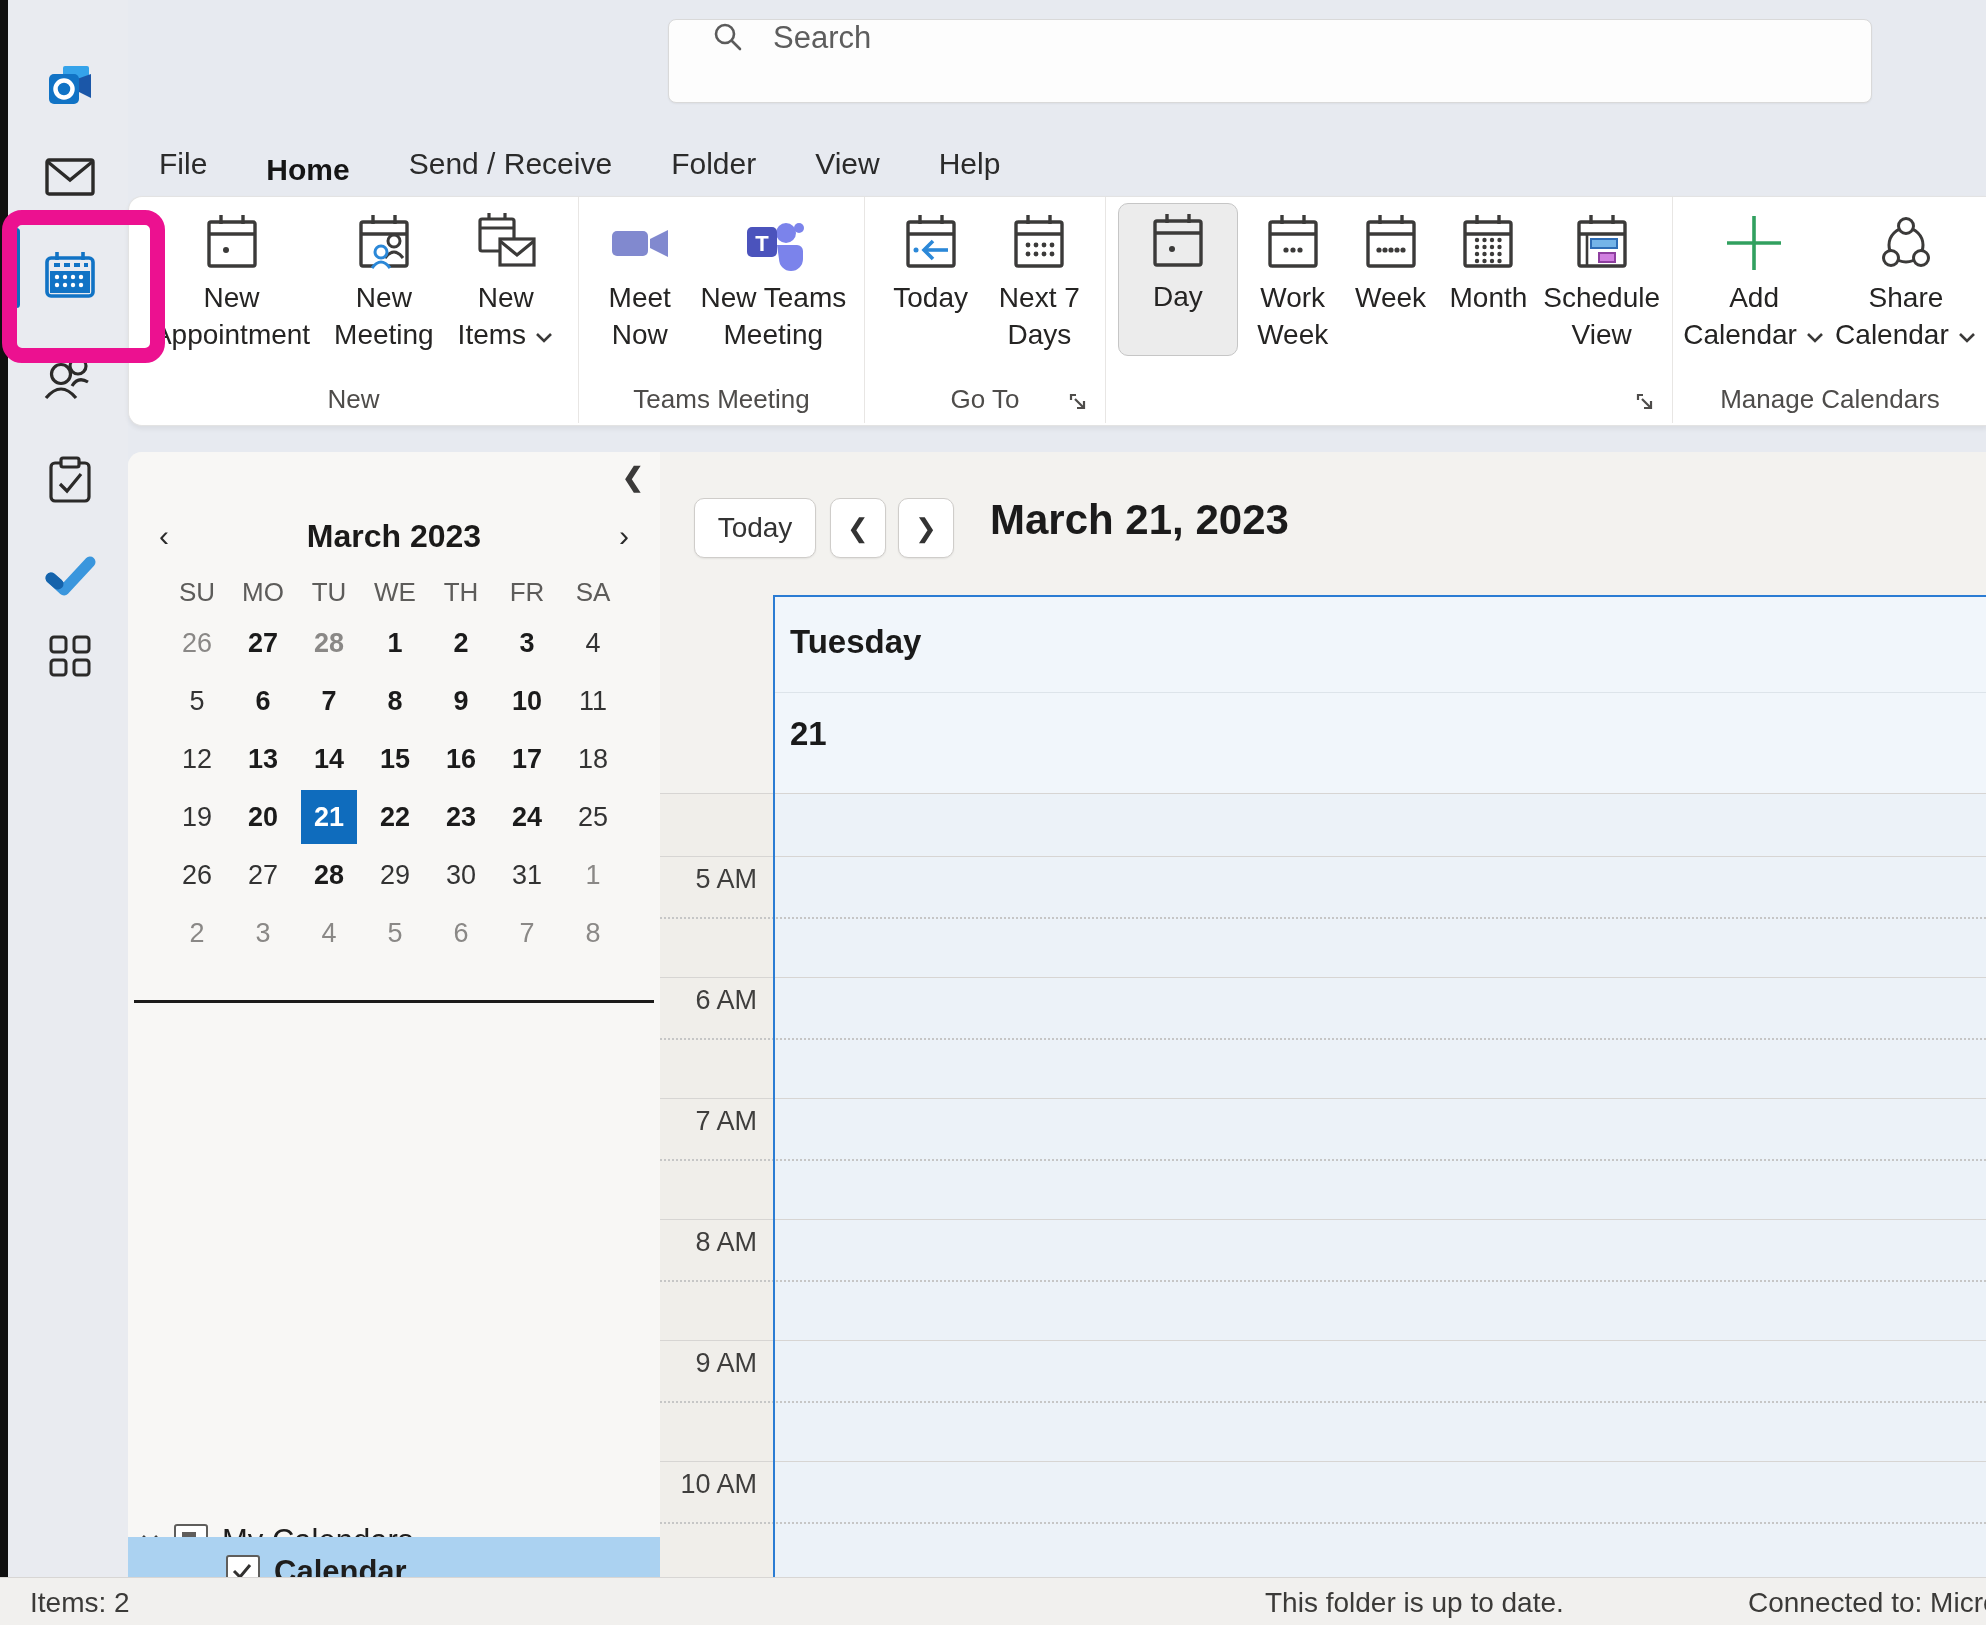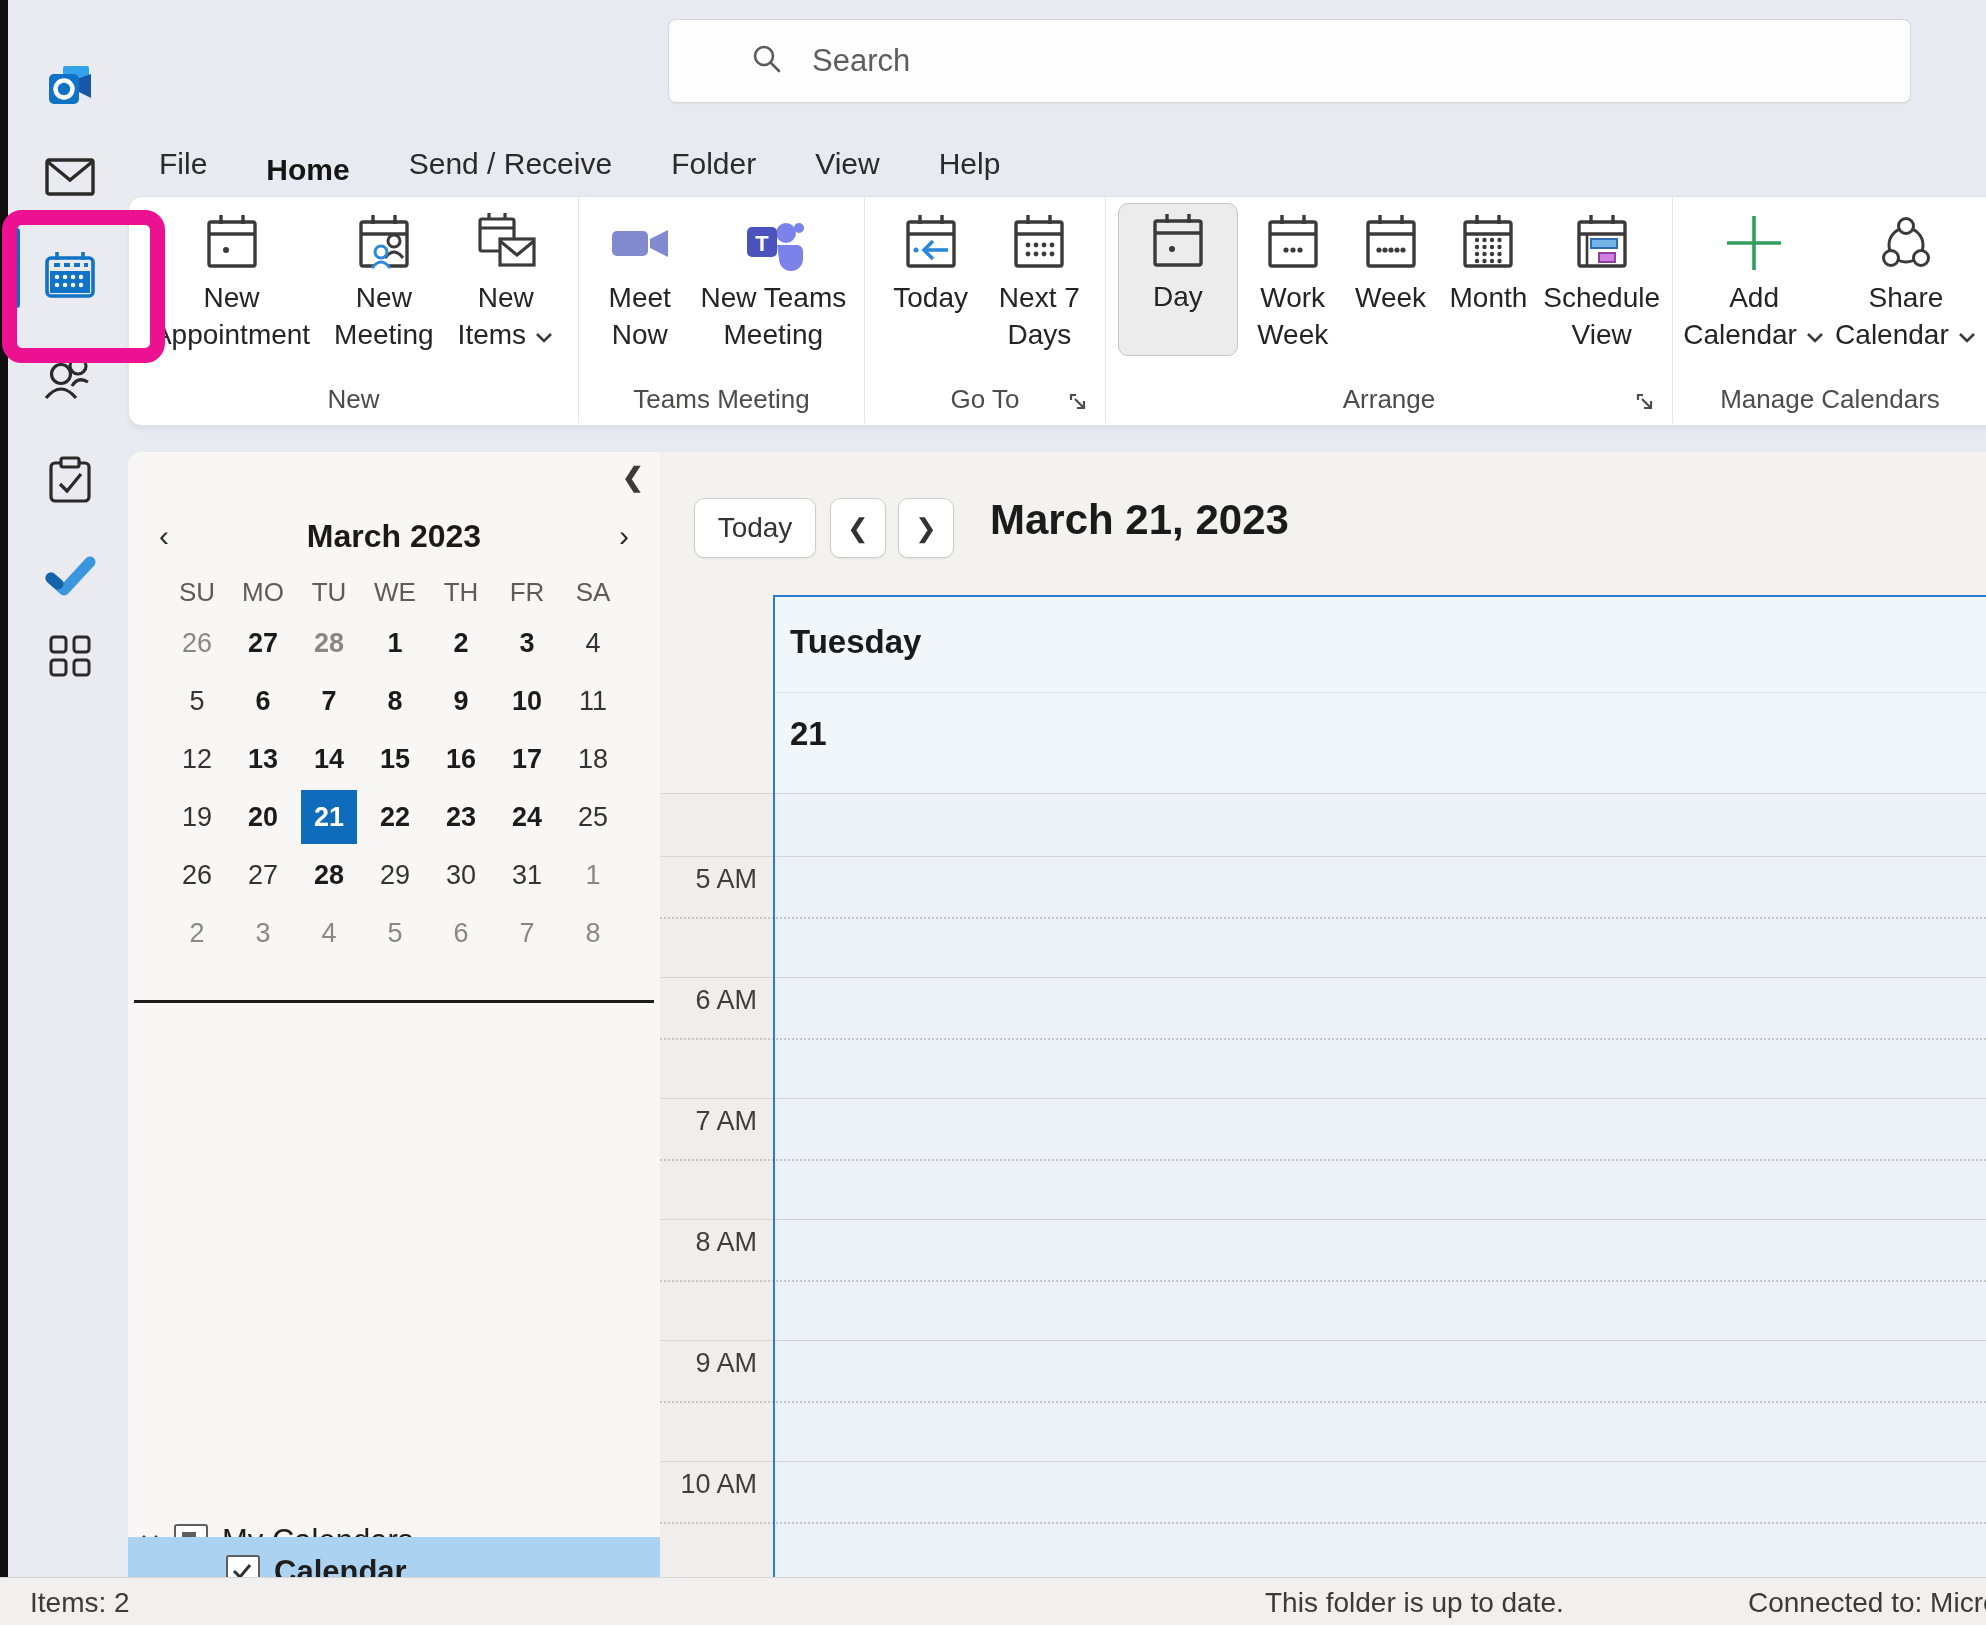--- a/index.html
+++ b/index.html
@@ -10,21 +10,21 @@
     color:#242424;
   }
   
   .left-edge{position:absolute;left:0;top:0;width:8px;height:1577px;background:#101010;}
   
   .rail{position:absolute;left:8px;top:0;width:120px;height:1577px;background:#e9ebf0;}
   .rail-item{position:absolute;left:30px;width:64px;height:64px;display:flex;align-items:center;justify-content:center;}
   .sel-bar{position:absolute;left:13px;top:228px;width:7px;height:80px;border-radius:4px;background:#0f6cbd;}
   .pink-box{position:absolute;left:2px;top:210px;width:133px;height:123px;border:15px solid #ec1190;border-radius:20px;z-index:40;pointer-events:none;}
   
-  .search-bar{position:absolute;left:668px;top:19px;width:1202px;height:82px;background:#fdfdfd;border:1px solid #d9d9d9;border-radius:8px;box-shadow:0 1px 2px rgba(0,0,0,.05);display:flex;align-items:center;padding-left:39px;}
+  .search-bar{position:absolute;left:668px;top:19px;width:1202px;height:82px;background:#fdfdfd;border:1px solid #d9d9d9;border-radius:8px;box-shadow:0 1px 2px rgba(0,0,0,.05);display:flex;align-items:flex-start;}
   .search-bar .mag{margin-left:42px;}
   .search-bar .ph{margin-left:28px;font-size:31px;color:#5d5d5d;}
   
   .menu{position:absolute;left:157px;top:138px;height:52px;display:flex;gap:55px;align-items:center;}
   .tab{font-size:30px;color:#2b2b2b;position:relative;padding:2px 2px;cursor:default;}
   .tab.active{font-weight:bold;color:#151515;margin-top:11px;}
   .tab.active::after{content:"";position:absolute;left:3px;right:3px;bottom:-12px;height:5px;border-radius:3px;background:#0f6cbd;}
   
   .ribbon{position:absolute;left:128px;top:196px;width:1858px;height:228px;background:#ffffff;border:1px solid #e3e3e3;border-right:none;border-radius:14px 0 0 14px;box-shadow:0 3px 5px rgba(0,0,0,.06);}
   .rib-group{position:absolute;top:0;height:226px;border-right:1px solid #e8e6e4;box-sizing:border-box;}
@@ -363,21 +363,20 @@
               <line x1="21" y1="4" x2="21" y2="13" stroke="#3b3a39" stroke-width="3.4"></line>
               <line x1="43" y1="4" x2="43" y2="13" stroke="#3b3a39" stroke-width="3.4"></line>
               <line x1="17" y1="23" x2="17" y2="55" stroke="#3b3a39" stroke-width="2.6"></line>
               <rect x="21" y="28" width="26" height="9" fill="#74b4e8" stroke="#2e6db6" stroke-width="2"></rect>
               <rect x="29" y="42" width="16" height="9" fill="#d17fe0" stroke="#8f3fa0" stroke-width="2"></rect>
             </svg></span>
           <div class="l1">Schedule</div>
           <div class="l2">View</div>
         </div>
       </div>
-      <div class="rib-label">Arrange</div>
       <div class="launcher"><svg width="24" height="24" viewBox="0 0 24 24">
           <g stroke="#4e4c4a" stroke-width="2.2" fill="none">
             <polyline points="4,9 4,4 9,4"></polyline>
             <line x1="8" y1="8" x2="17" y2="17"></line>
             <polyline points="17,10 17,17 10,17"></polyline>
           </g>
         </svg></div>
     </div>
     <div class="rib-group rg4 last">
       <div class="rib-btns">

